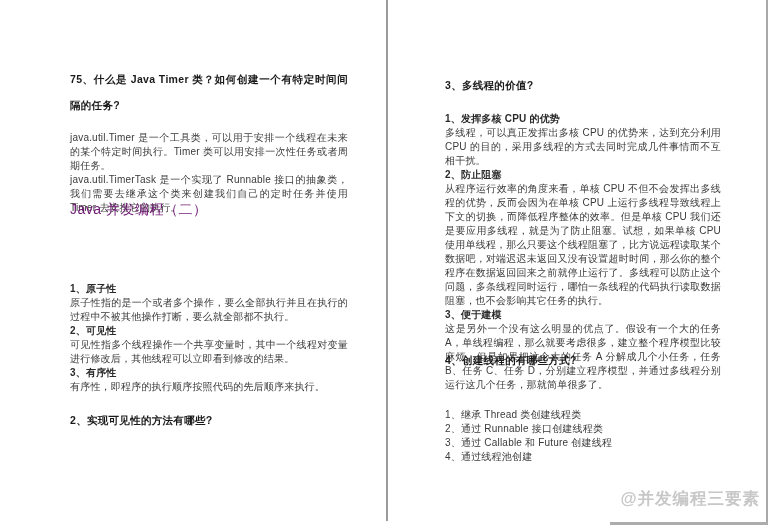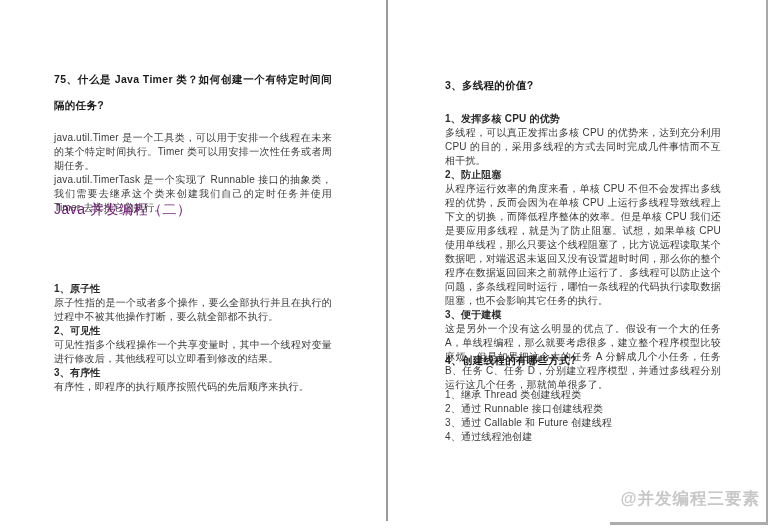--- a/index.html
+++ b/index.html
@@ -1,19 +1,19 @@
 <!DOCTYPE html>
 <html><head>
 <meta charset="utf-8">
 <style>
   html,body{margin:0;padding:0;background:#ffffff;}
   .canvas{position:relative;width:776px;height:528px;background:#ffffff;overflow:hidden;
           font-family:"Liberation Sans","DejaVu Sans",sans-serif;}
   .page{position:absolute;top:0;height:528px;background:#ffffff;}
-  .page.left{left:0;width:426px;}
+  .page.left{left:16px;width:426px;}
   .page.right{left:388px;width:378px;margin-top:8px;}
   .blk{position:absolute;}
   .page.left .blk{left:54px;width:278px;}
   .page.right .blk{left:57px;width:276px;}
   .qh{font-size:10.5px;font-weight:bold;color:#1a1a1a;line-height:16px;letter-spacing:.3px;text-align:justify;}
   .qh.two{line-height:26px;}
   .chapter{font-size:14px;font-weight:normal;color:#701a75;letter-spacing:.5px;}
   .body{font-size:10px;line-height:14px;color:#3a3a3a;text-align:justify;letter-spacing:.2px;}
   .body p{margin:0;}
   .lead{font-weight:bold;color:#2a2a2a;}
@@ -40,38 +40,39 @@
 
     <div class="blk body" style="top:282px">
       <div class="lead">1、原子性</div>
       <div>原子性指的是一个或者多个操作，要么全部执行并且在执行的过程中不被其他操作打断，要么就全部都不执行。</div>
       <div class="lead">2、可见性</div>
       <div>可见性指多个线程操作一个共享变量时，其中一个线程对变量进行修改后，其他线程可以立即看到修改的结果。</div>
       <div class="lead">3、有序性</div>
       <div>有序性，即程序的执行顺序按照代码的先后顺序来执行。</div>
     </div>
 
+    <div class="blk qh" style="top:412px">2、实现可见性的方法有哪些?</div>
 
   </div>
 
   <div class="page right">
     <div class="blk qh" style="top:69px">3、多线程的价值?</div>
 
     <div class="blk body" style="top:104px">
       <div class="lead">1、发挥多核 CPU 的优势</div>
       <div>多线程，可以真正发挥出多核 CPU 的优势来，达到充分利用 CPU 的目的，采用多线程的方式去同时完成几件事情而不互相干扰。</div>
       <div class="lead">2、防止阻塞</div>
       <div>从程序运行效率的角度来看，单核 CPU 不但不会发挥出多线程的优势，反而会因为在单核 CPU 上运行多线程导致线程上下文的切换，而降低程序整体的效率。但是单核 CPU 我们还是要应用多线程，就是为了防止阻塞。试想，如果单核 CPU 使用单线程，那么只要这个线程阻塞了，比方说远程读取某个数据吧，对端迟迟未返回又没有设置超时时间，那么你的整个程序在数据返回回来之前就停止运行了。多线程可以防止这个问题，多条线程同时运行，哪怕一条线程的代码执行读取数据阻塞，也不会影响其它任务的执行。</div>
       <div class="lead">3、便于建模</div>
       <div>这是另外一个没有这么明显的优点了。假设有一个大的任务 A，单线程编程，那么就要考虑很多，建立整个程序模型比较麻烦。但是如果把这个大的任务 A 分解成几个小任务，任务 B、任务 C、任务 D，分别建立程序模型，并通过多线程分别运行这几个任务，那就简单很多了。</div>
     </div>
 
     <div class="blk qh" style="top:344px">4、创建线程的有哪些方式?</div>
 
-    <div class="blk body" style="top:380px">
+    <div class="blk body" style="top:400px">
       <div>1、继承 Thread 类创建线程类</div>
       <div>2、通过 Runnable 接口创建线程类</div>
       <div>3、通过 Callable 和 Future 创建线程</div>
       <div>4、通过线程池创建</div>
     </div>
 
   </div>
 
   <div class="divider"></div>
   <div class="right-edge"></div>

